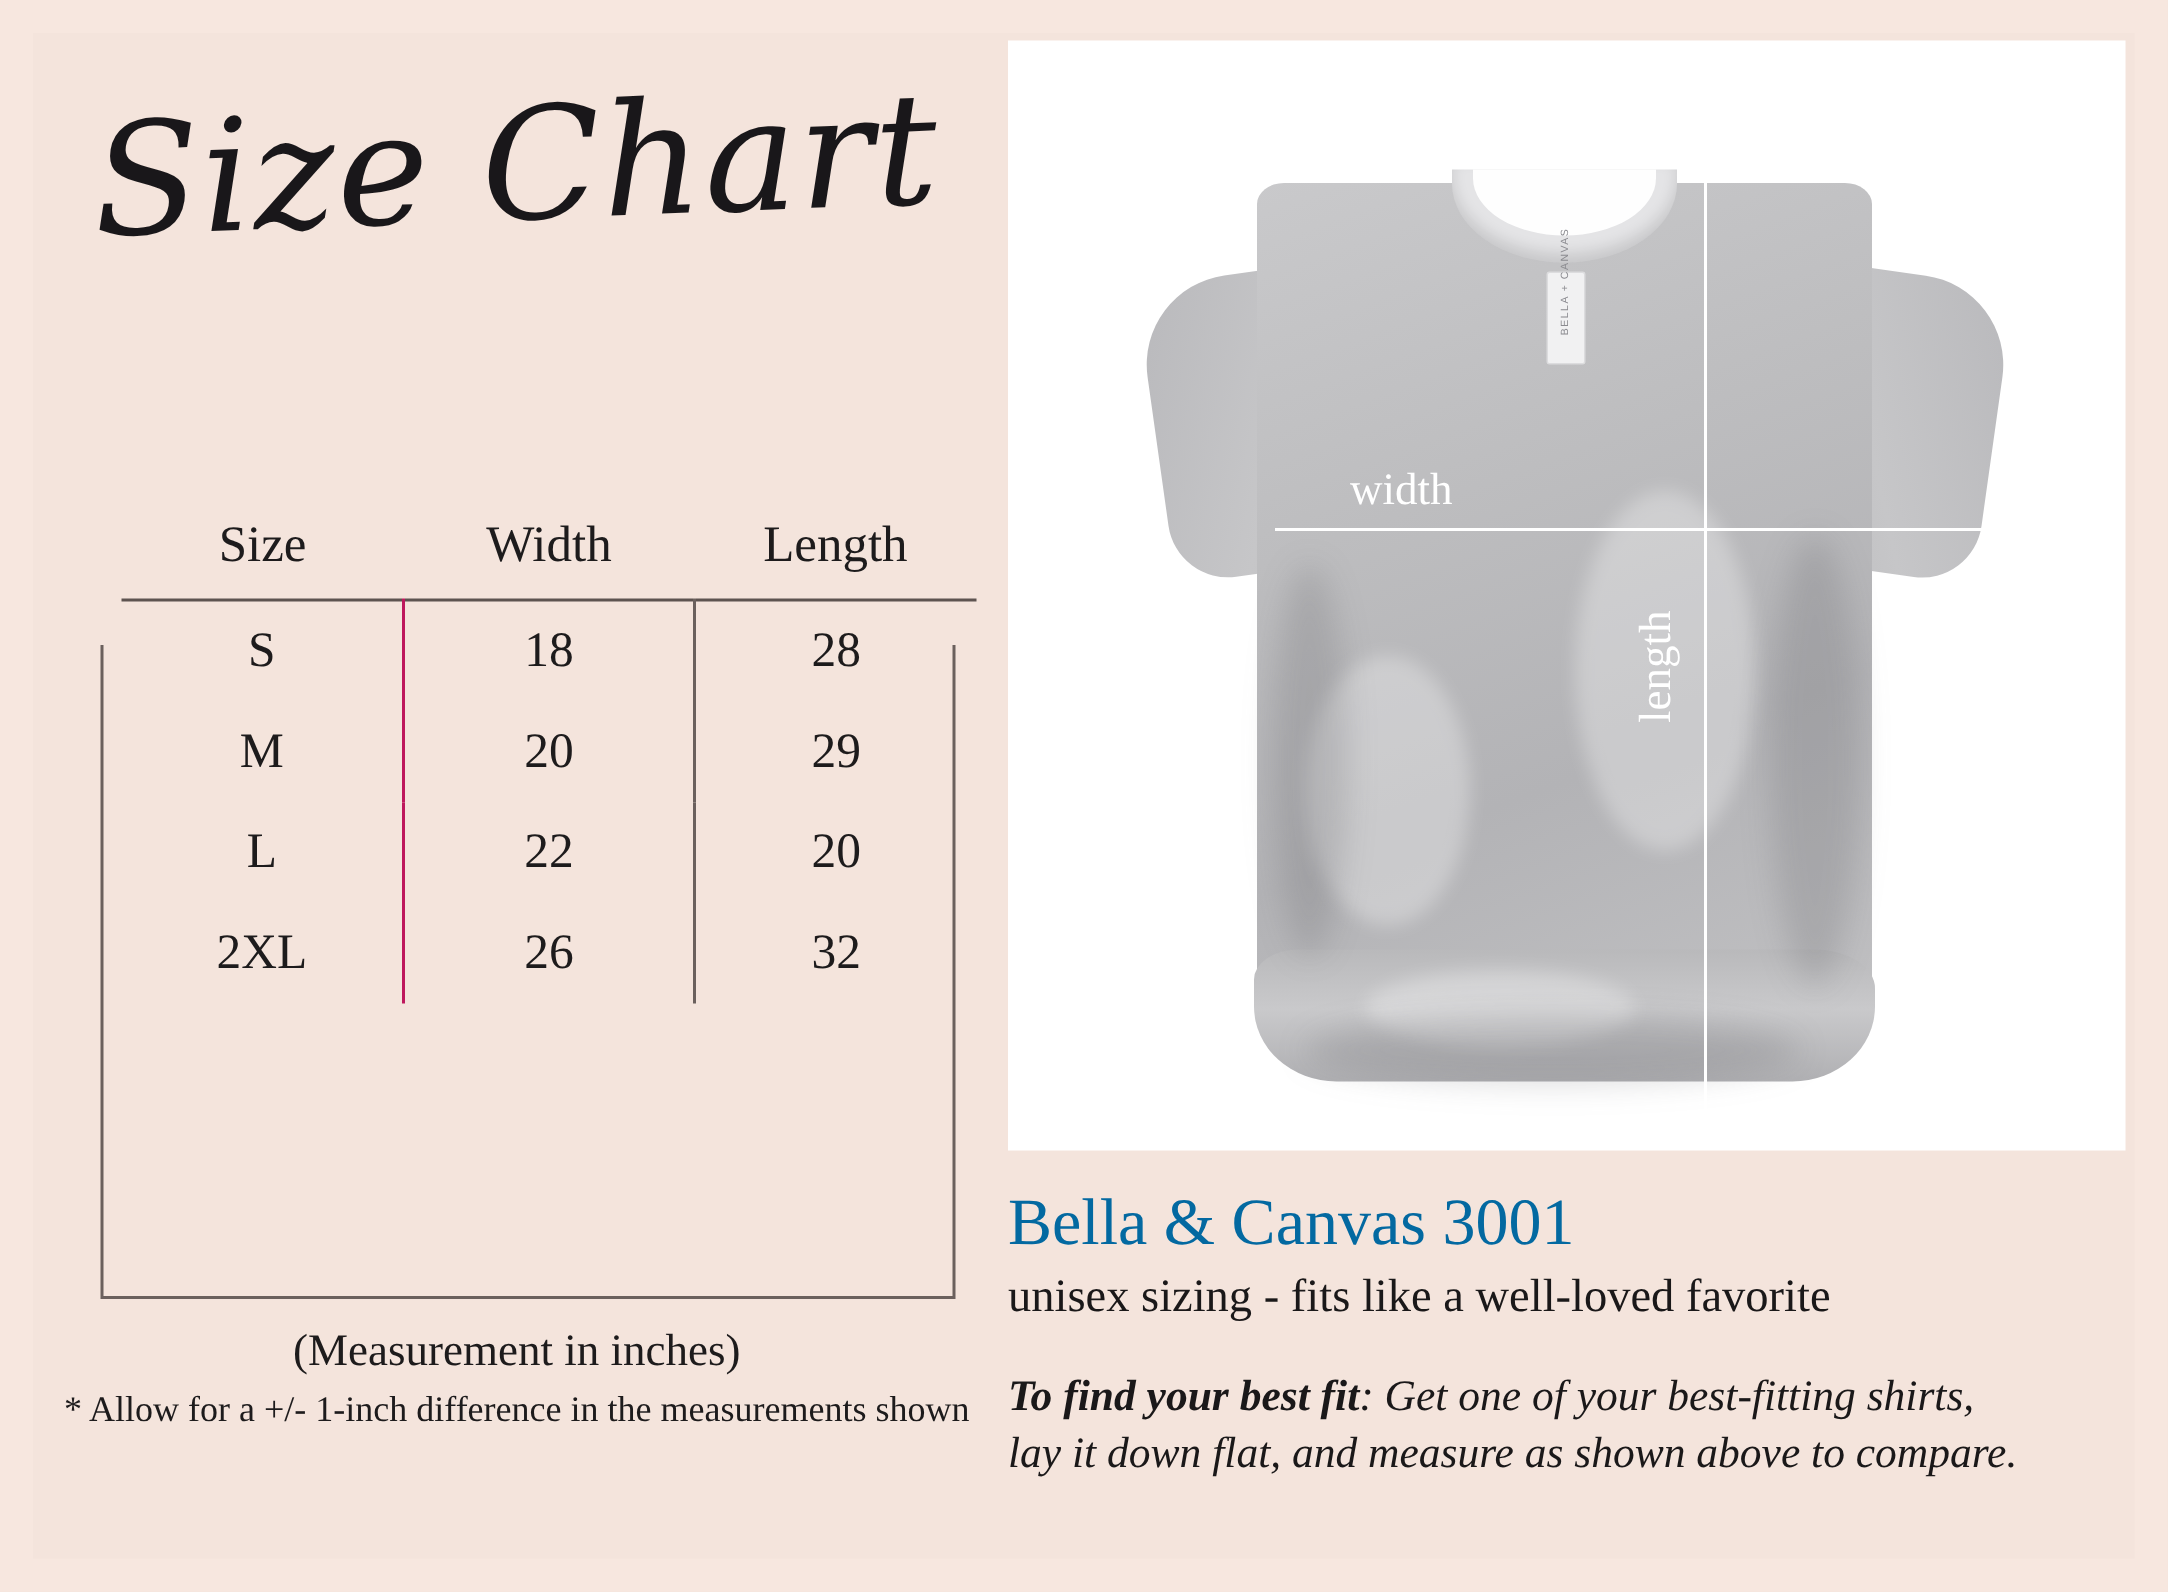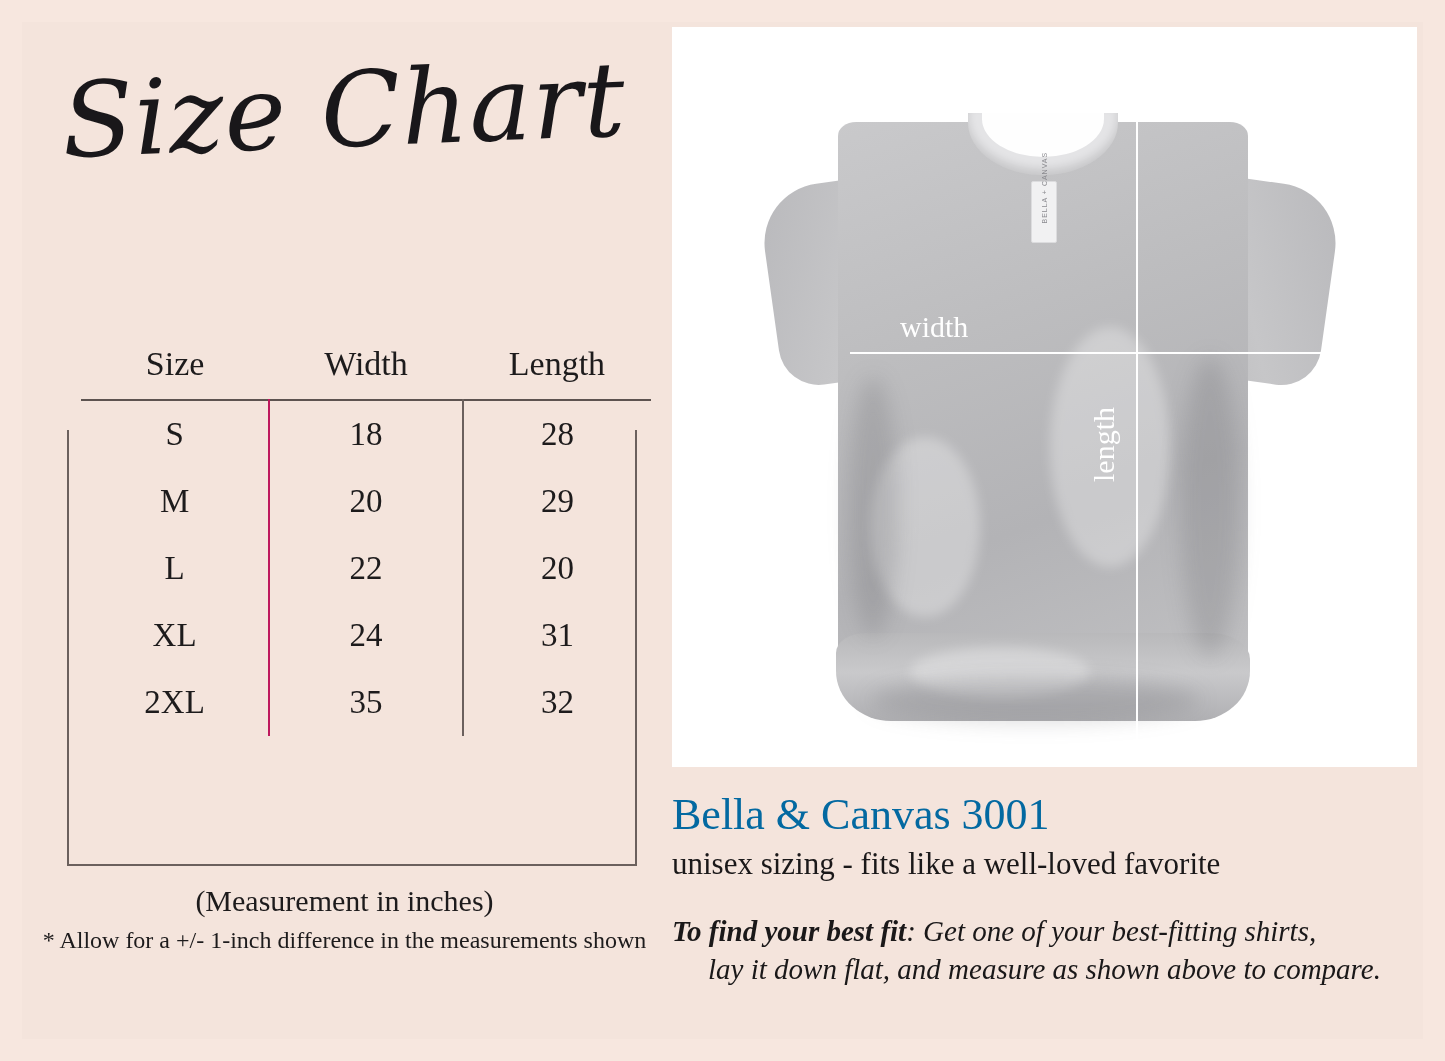--- a/index.html
+++ b/index.html
@@ -325,21 +325,20 @@
     font-style: italic;
     line-height: 1.32;
     color: #1a1819;
     font-family: "Liberation Serif", serif;
   }
   .fit-block b {
     font-weight: bold;
     font-style: italic;
   }
   .fit-line2 {
-    text-align: center;
     display: block;
   }
 </style>
 </head>
 <body>
 
 <div class="page">
   <div class="inner-frame"></div>
 
   <div class="left-panel">
@@ -368,27 +367,22 @@
             <td class="col-size">M</td>
             <td class="col-width">20</td>
             <td class="col-length">29</td>
           </tr>
           <tr>
             <td class="col-size">L</td>
             <td class="col-width">22</td>
             <td class="col-length">20</td>
           </tr>
           <tr>
-            <td class="col-size">XL</td>
-            <td class="col-width">24</td>
-            <td class="col-length">31</td>
-          </tr>
-          <tr>
             <td class="col-size">2XL</td>
-            <td class="col-width">35</td>
+            <td class="col-width">26</td>
             <td class="col-length">32</td>
           </tr>
         </tbody>
       </table>
     </div>
 
     <div class="table-bottom-rule"></div>
 
     <div class="measure-note">(Measurement in inches)</div>
     <div class="measure-sub">* Allow for a +/- 1-inch difference in the measurements shown</div>

